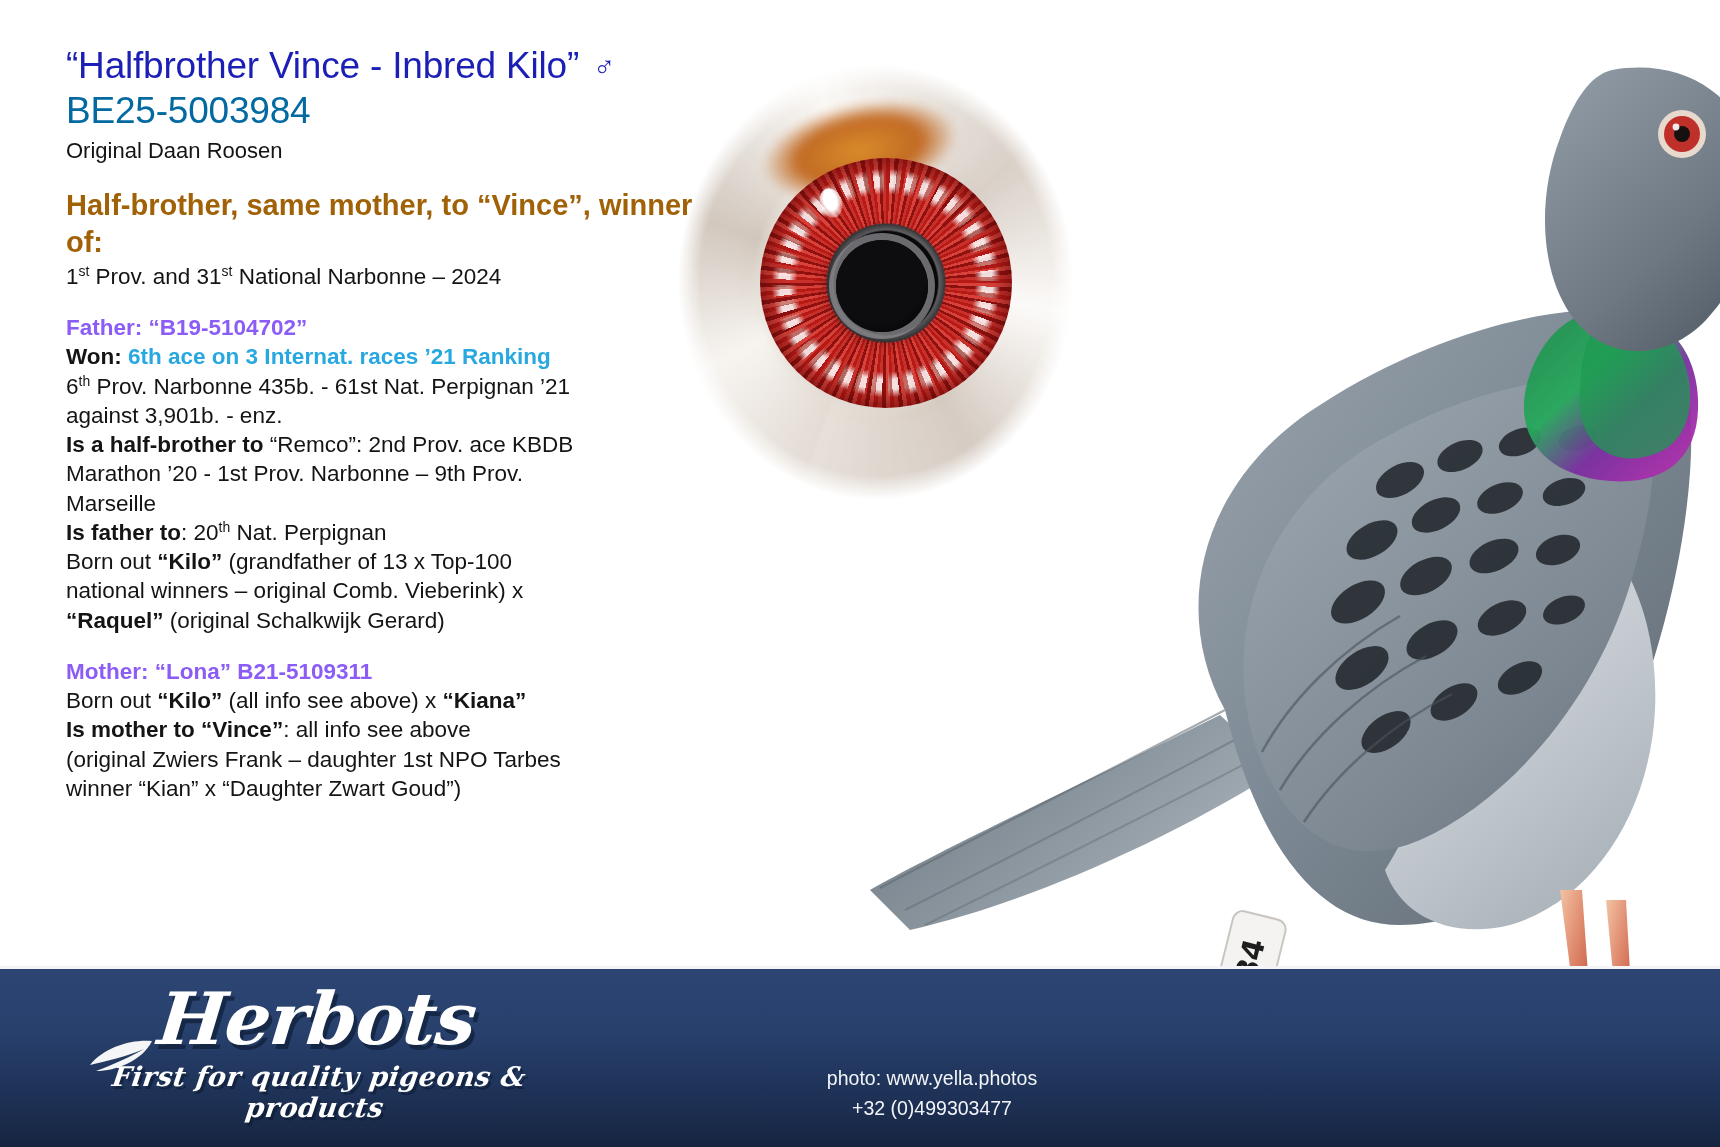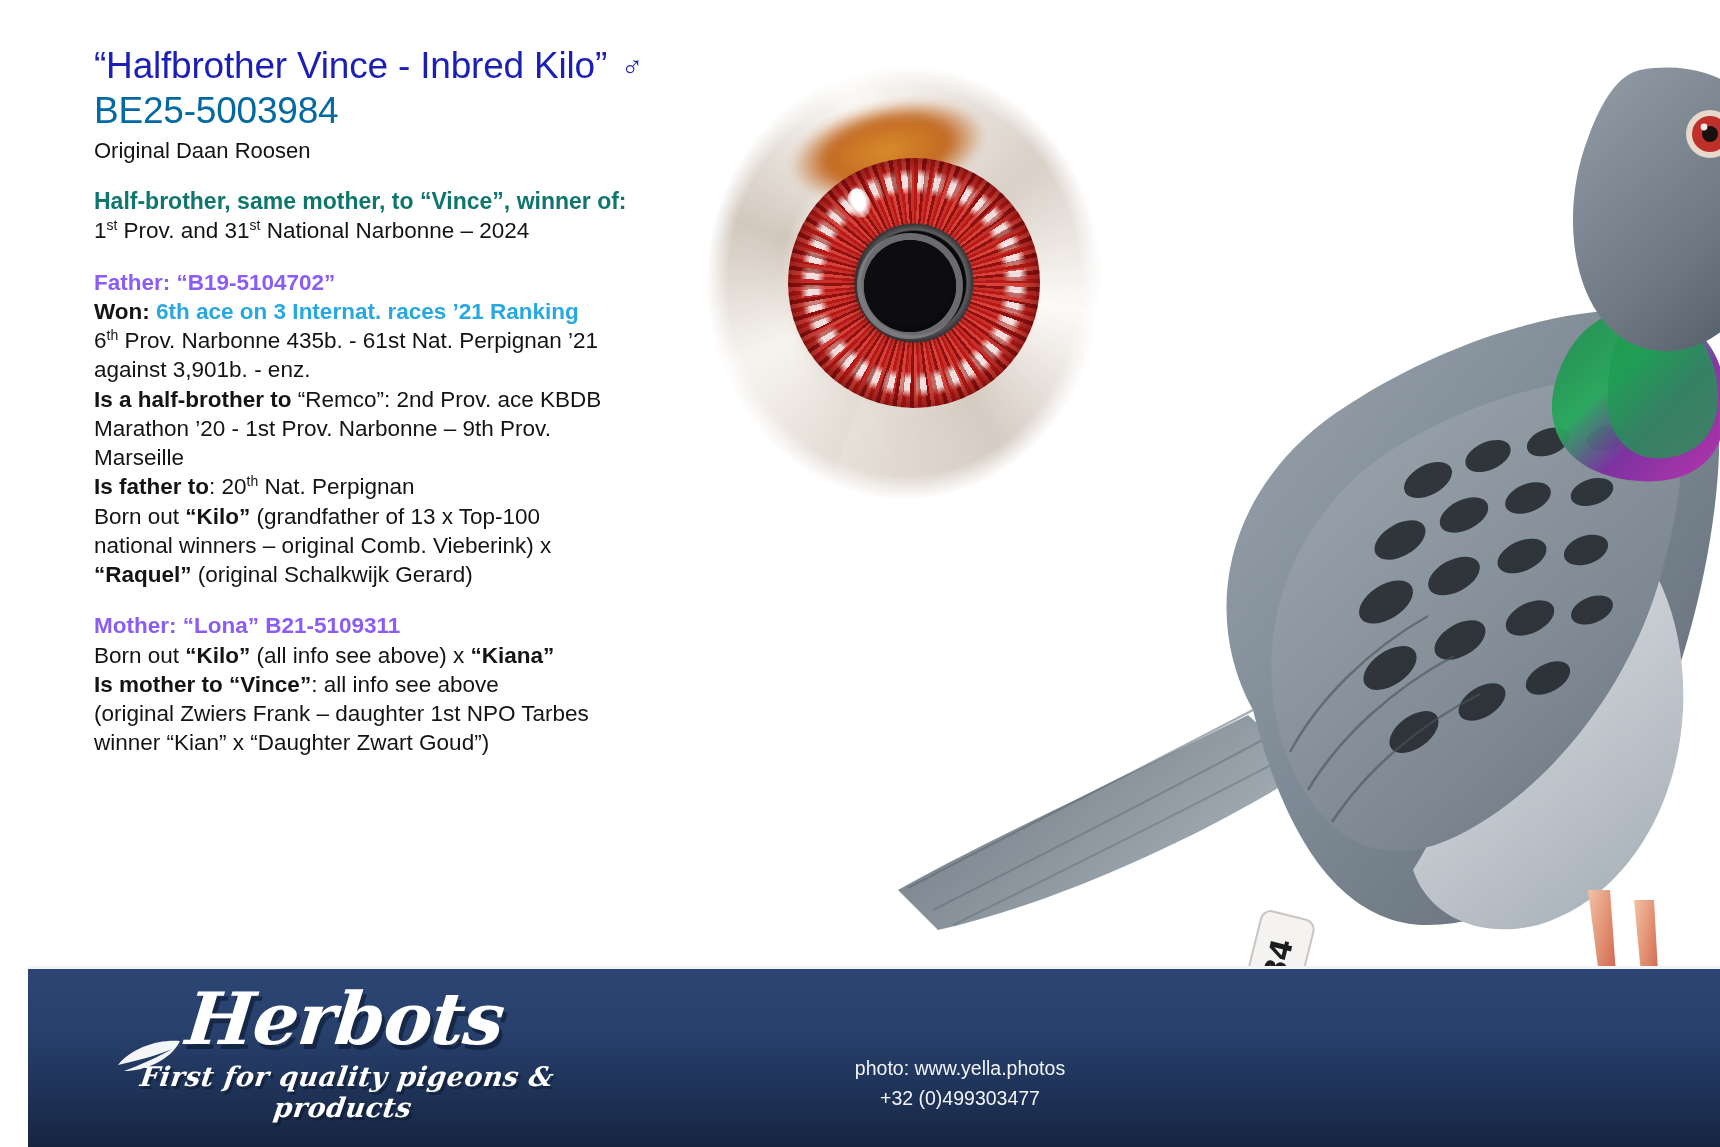--- a/index.html
+++ b/index.html
@@ -1,39 +1,39 @@
 <!DOCTYPE html>
 <html><head>
 <meta charset="utf-8">
 <style>
   html,body{margin:0;padding:0;}
   body{
     width:1720px;height:1147px;overflow:hidden;position:relative;
     background:#ffffff;
     font-family:"Liberation Sans","DejaVu Sans",sans-serif;
   }
-  .page{position:absolute;inset:0;background:#fff;margin-left:28px;}
+  .page{position:absolute;inset:0;background:#fff;}
 
   
   .text-col{
     position:absolute;left:66px;top:44px;width:640px;
     color:#131313;
   }
   .title{
     font-size:37px;line-height:1.18;font-weight:400;color:#1b1fb5;
     letter-spacing:-0.2px;white-space:nowrap;
   }
   .title .male{font-size:30px;font-weight:700;margin-left:14px;vertical-align:2px;}
   .ringnr{
     font-size:37px;line-height:1.15;color:#0369a1;margin-top:2px;letter-spacing:-0.2px;
   }
   .breeder{font-size:22px;line-height:1.2;margin-top:6px;color:#141414;}
 
   .blk{margin-top:22px;}
-  .hl-red{color:#0f766e;font-weight:700;font-size:23px;line-height:1.30;}
+  .hl-red{color:#a16207;font-weight:700;font-size:29px;line-height:1.30;}
   .hl-blue{color:#8b5cf6;font-weight:700;font-size:22.5px;line-height:1.30;}
   .hl-cyan{color:#28a8e0;font-weight:700;}
   .ln{font-size:22.5px;line-height:1.30;color:#141414;}
   .ln b{font-weight:700;}
   sup{font-size:0.62em;vertical-align:super;line-height:0;}
 
   
   .eye-wrap{
     position:absolute;left:676px;top:62px;width:400px;height:440px;
   }
@@ -110,21 +110,21 @@
     transform:skewX(-6deg);
   }
   .logo-tag{
     font-family:"DejaVu Serif",serif;font-style:italic;font-weight:700;
     font-size:27px;letter-spacing:.5px;margin-top:6px;
     text-shadow:3px 3px 0 rgba(8,20,40,.5);
     transform:skewX(-8deg);
   }
   .feather{position:absolute;left:4px;top:52px;width:70px;height:40px;}
   .credit{
-    position:absolute;left:742px;top:84px;width:380px;color:#f2f4f8;
+    position:absolute;left:742px;top:94px;width:380px;color:#f2f4f8;
     font-size:19.5px;line-height:1.55;text-align:center;
   }
   .ring-band{
     position:absolute;left:1216px;top:908px;width:66px;height:116px;
     transform:rotate(14deg);
   }
 </style>
 </head>
 <body>
 

